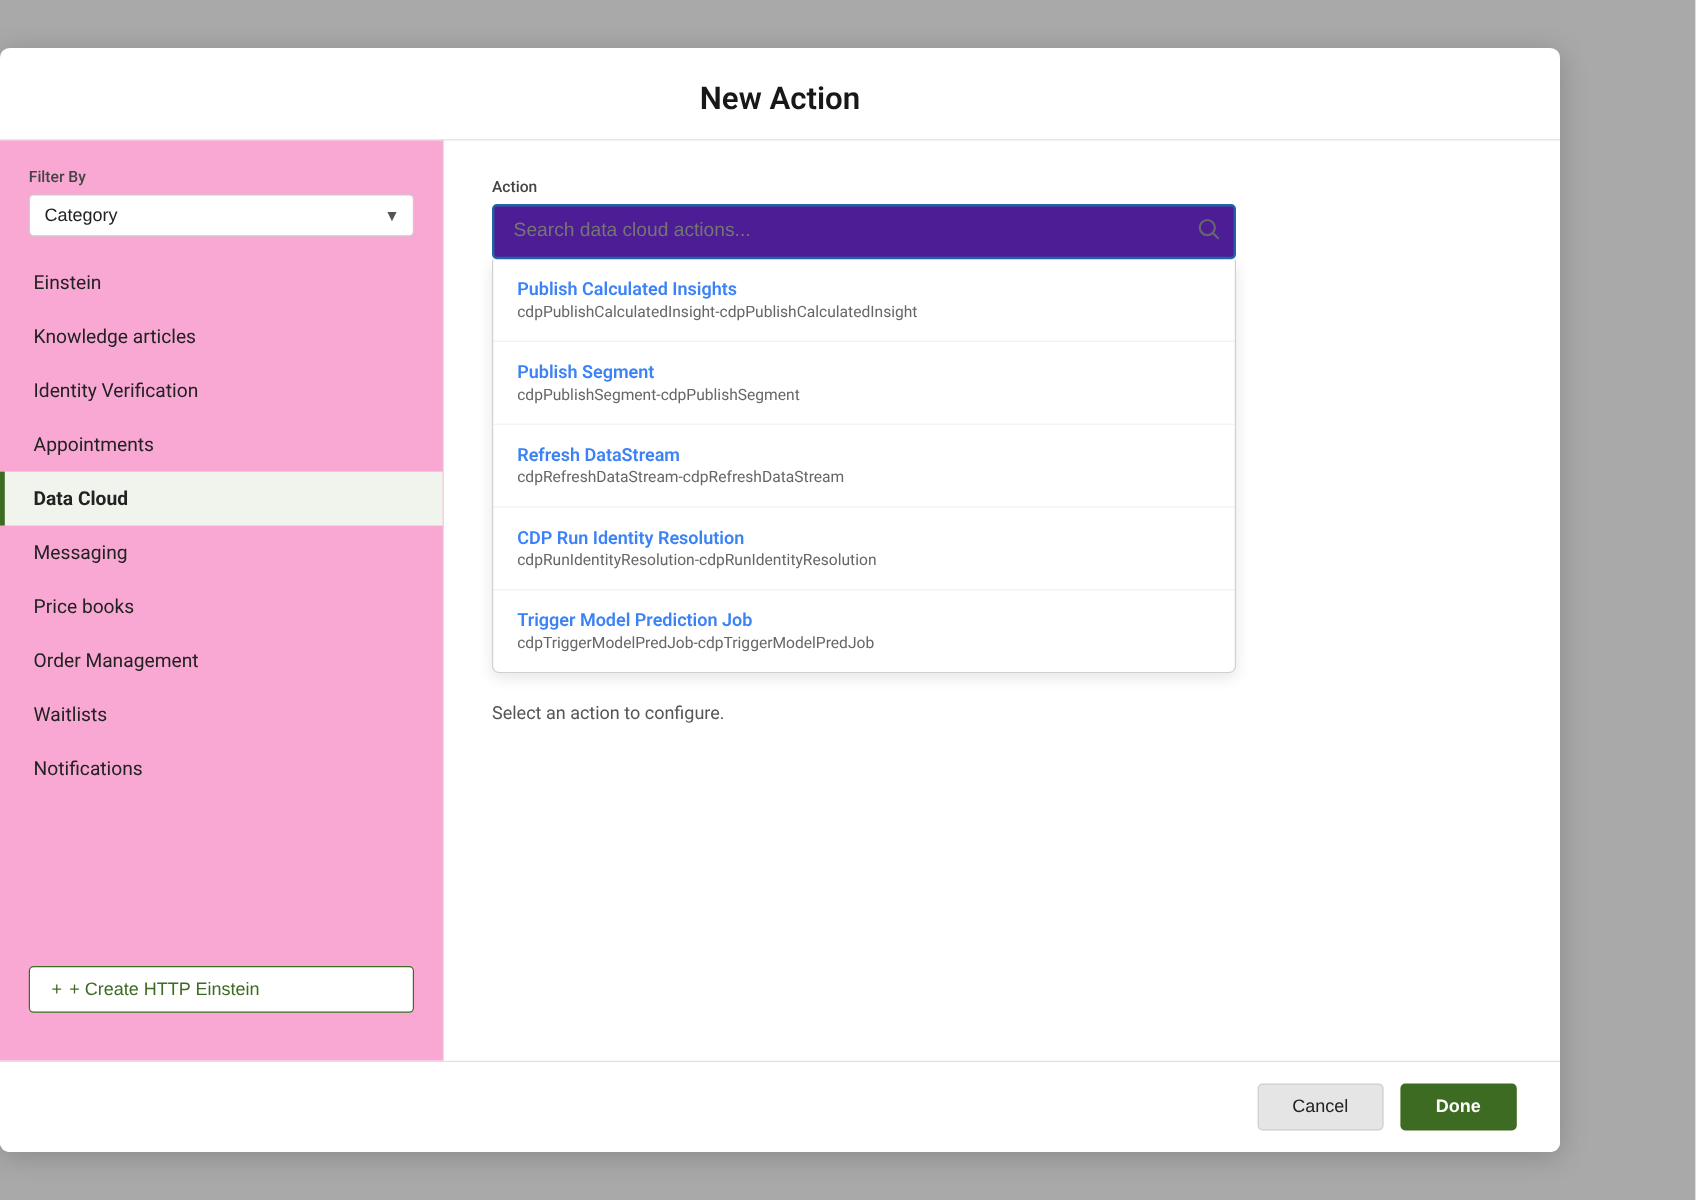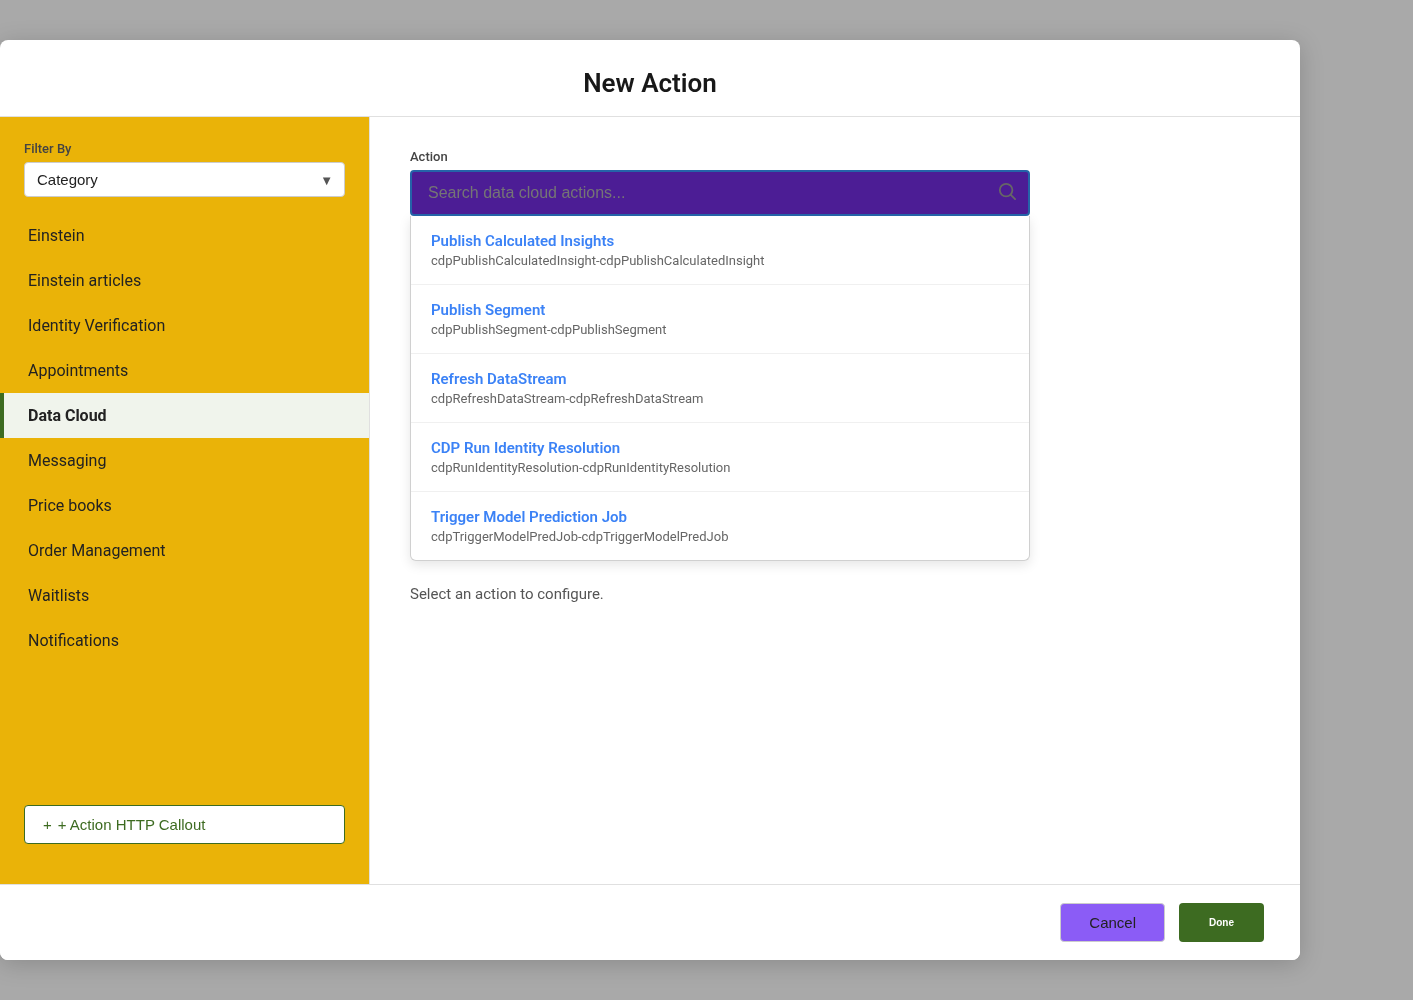--- a/index.html
+++ b/index.html
@@ -43,21 +43,21 @@
     .modal-body {
       display: flex;
       flex: 1;
     }
     .sidebar {
       width: 370px;
       border-right: 1px solid #e0e0e0;
       padding: 24px 0 24px 0;
       display: flex;
       flex-direction: column;
-      background: #eab308;
+      background: #f9a8d4;
     }
     .filter-by-label {
       font-size: 13px;
       color: #444;
       font-weight: 500;
       padding: 0 24px 6px 24px;
     }
     .filter-dropdown-wrapper {
       margin: 0 24px 16px 24px;
       position: relative;
@@ -186,34 +186,34 @@
     }
     .modal-footer {
       padding: 18px 36px;
       border-top: 1px solid #e0e0e0;
       display: flex;
       justify-content: flex-end;
       gap: 14px;
       background: #fff;
     }
     .cancel-btn {
-      background: #8b5cf6;
+      background: #e5e5e5;
       border: 1px solid #ccc;
       border-radius: 4px;
       padding: 10px 28px;
       font-size: 15px;
       color: #222;
       cursor: pointer;
     }
     .done-btn {
       background: #3d6b21;
       border: none;
       border-radius: 4px;
       padding: 10px 30px;
-      font-size: 10px;
+      font-size: 15px;
       color: #fff;
       cursor: pointer;
       font-weight: 600;
     }
   </style>
 </head>
 <body>
 
 <div class="modal-overlay">
   <div class="modal">
@@ -225,34 +225,34 @@
       <div class="sidebar">
         <div class="filter-by-label">Filter By</div>
         <div class="filter-dropdown-wrapper">
           <select>
             <option>Category</option>
           </select>
           <span class="chevron">▼</span>
         </div>
         <div class="sidebar-items">
           <div class="sidebar-item">Einstein</div>
-          <div class="sidebar-item">Einstein articles</div>
+          <div class="sidebar-item">Knowledge articles</div>
           <div class="sidebar-item">Identity Verification</div>
           <div class="sidebar-item">Appointments</div>
           <div class="sidebar-item active">Data Cloud</div>
           <div class="sidebar-item">Messaging</div>
           <div class="sidebar-item">Price books</div>
           <div class="sidebar-item">Order Management</div>
           <div class="sidebar-item">Waitlists</div>
           <div class="sidebar-item">Notifications</div>
         </div>
         <div class="sidebar-footer">
           <button class="create-callout-btn">
             <span>+</span>
-            <span>+ Action HTTP Callout</span>
+            <span>+ Create HTTP Einstein</span>
           </button>
         </div>
       </div>
 
       <div class="main-content">
         <div class="action-label">Action</div>
         <div class="search-wrapper">
           <input class="search-input" type="text" placeholder="Search data cloud actions..." style="">
           <span class="search-icon">
             <svg width="18" height="18" viewBox="0 0 20 20" fill="none" xmlns="http://www.w3.org/2000/svg">

